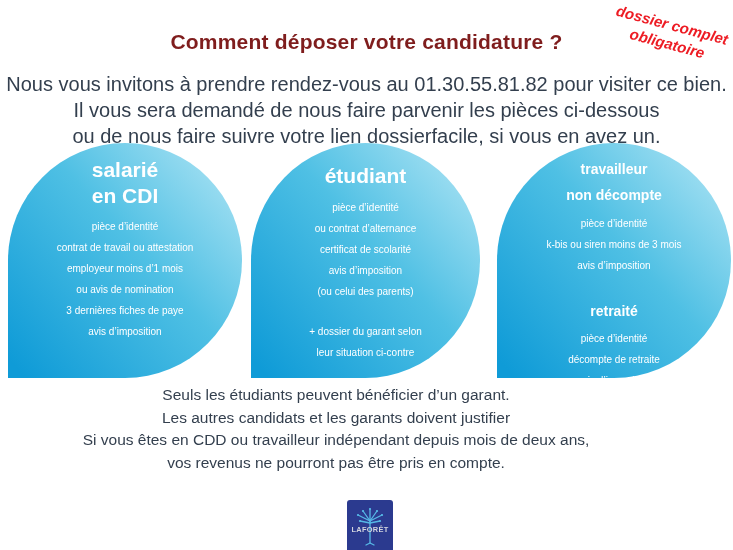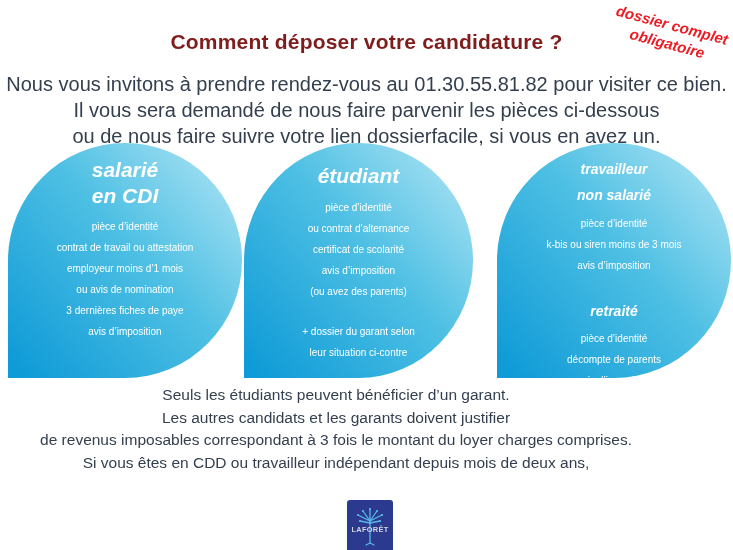--- a/index.html
+++ b/index.html
@@ -27,27 +27,27 @@
   .cards { position:absolute; top:143px; left:0; width:733px; height:235px; }
   .card {
     position:absolute; top:0; height:235px;
     border-radius:50% 50% 50% 0;
     background:linear-gradient(48deg, #0f9bd7 4%, #4fc0e4 55%, #aee4f4 96%);
     color:#ffffff; text-align:center;
     box-sizing:border-box;
     display:flex; flex-direction:column; align-items:center;
   }
   .card-1 { left:8px;   width:234px; padding-top:14px; }
-  .card-2 { left:244px; width:229px; padding-top:20px; }
+  .card-2 { left:251px; width:229px; padding-top:20px; }
   .card-3 { left:497px; width:234px; padding-top:13px; }
 
   .card-heading { font-size:21px; font-weight:bold; line-height:26px; margin-bottom:7px; }
   .card-2 .card-heading { margin-bottom:8px; }
   .card-3 .card-heading { font-size:14px; margin-bottom:5px; }
-  .card-heading .hline { display:block;font-style:italic; }
+  .card-heading .hline { display:block; }
   .card-line { font-size:10px; line-height:21px; }
   .card-2 .section-garant { margin-top:19px; }
   .card-3 .heading-retraite { margin-top:22px; margin-bottom:4px; }
 
   .footer {
     position:absolute; top:384px; left:0; width:672px;
     text-align:center; color:#333f4e; font-size:15.5px; line-height:22.5px;
   }
 
   .logo {
@@ -94,55 +94,55 @@
 
     <div class="card card-2">
       <div class="card-heading">
         <span class="hline">étudiant</span>
       </div>
       <div class="card-lines">
         <div class="card-line">pièce d’identité</div>
         <div class="card-line">ou contrat d’alternance</div>
         <div class="card-line">certificat de scolarité</div>
         <div class="card-line">avis d’imposition</div>
-        <div class="card-line">(ou avez des parents)</div>
+        <div class="card-line">(ou celui des parents)</div>
       </div>
       <div class="card-lines section-garant">
         <div class="card-line">+ dossier du garant  selon</div>
         <div class="card-line">leur situation ci-contre</div>
       </div>
     </div>
 
     <div class="card card-3">
       <div class="card-heading">
         <span class="hline">travailleur</span>
-        <span class="hline">non salarié</span>
+        <span class="hline">non décompte</span>
       </div>
       <div class="card-lines">
         <div class="card-line">pièce d’identité</div>
         <div class="card-line">k-bis ou siren moins de 3 mois</div>
         <div class="card-line">avis d’imposition</div>
       </div>
       <div class="card-heading heading-retraite">
         <span class="hline">retraité</span>
       </div>
       <div class="card-lines">
         <div class="card-line">pièce d’identité</div>
-        <div class="card-line">décompte de parents</div>
+        <div class="card-line">décompte de retraite</div>
         <div class="card-line">avis d’imposition</div>
       </div>
     </div>
 
   </div>
 
   <div class="footer">
     <div>Seuls les étudiants peuvent bénéficier d’un garant.</div>
     <div>Les autres candidats et les garants doivent justifier</div>
-    <div>de revenus imposables correspondant à 3 fois le montant du loyer charges comprises.</div>
     <div>Si vous êtes en CDD ou travailleur indépendant depuis mois de deux ans,</div>
+    <div>vos revenus ne pourront pas être pris en compte.</div>
   </div>
 
   <div class="logo">
     <svg width="42" height="41" viewBox="0 0 42 41">
       <g stroke="#56b8e6" stroke-width="1.3" fill="none" stroke-linecap="round">
         <line x1="21" y1="36" x2="21" y2="13"></line>
         <path d="M21 36 L17 38 M21 36 L25 38"></path>
         <path d="M21 14 L9 8"></path>
         <path d="M21 14 L14 4"></path>
         <path d="M21 13 L21 2"></path>

